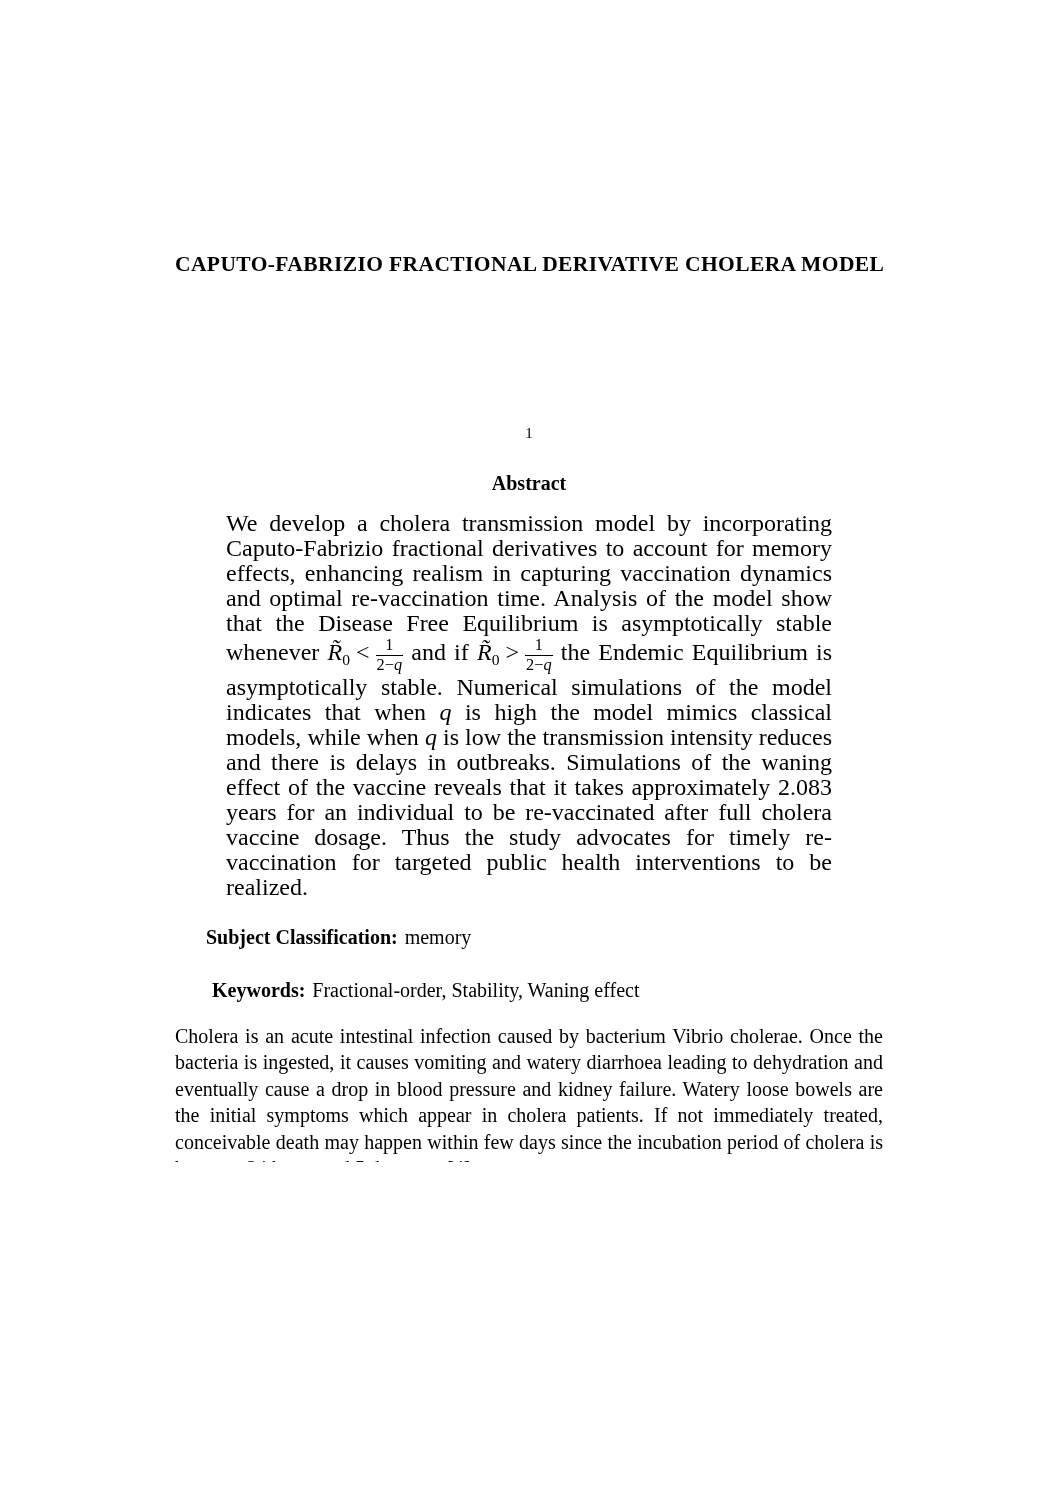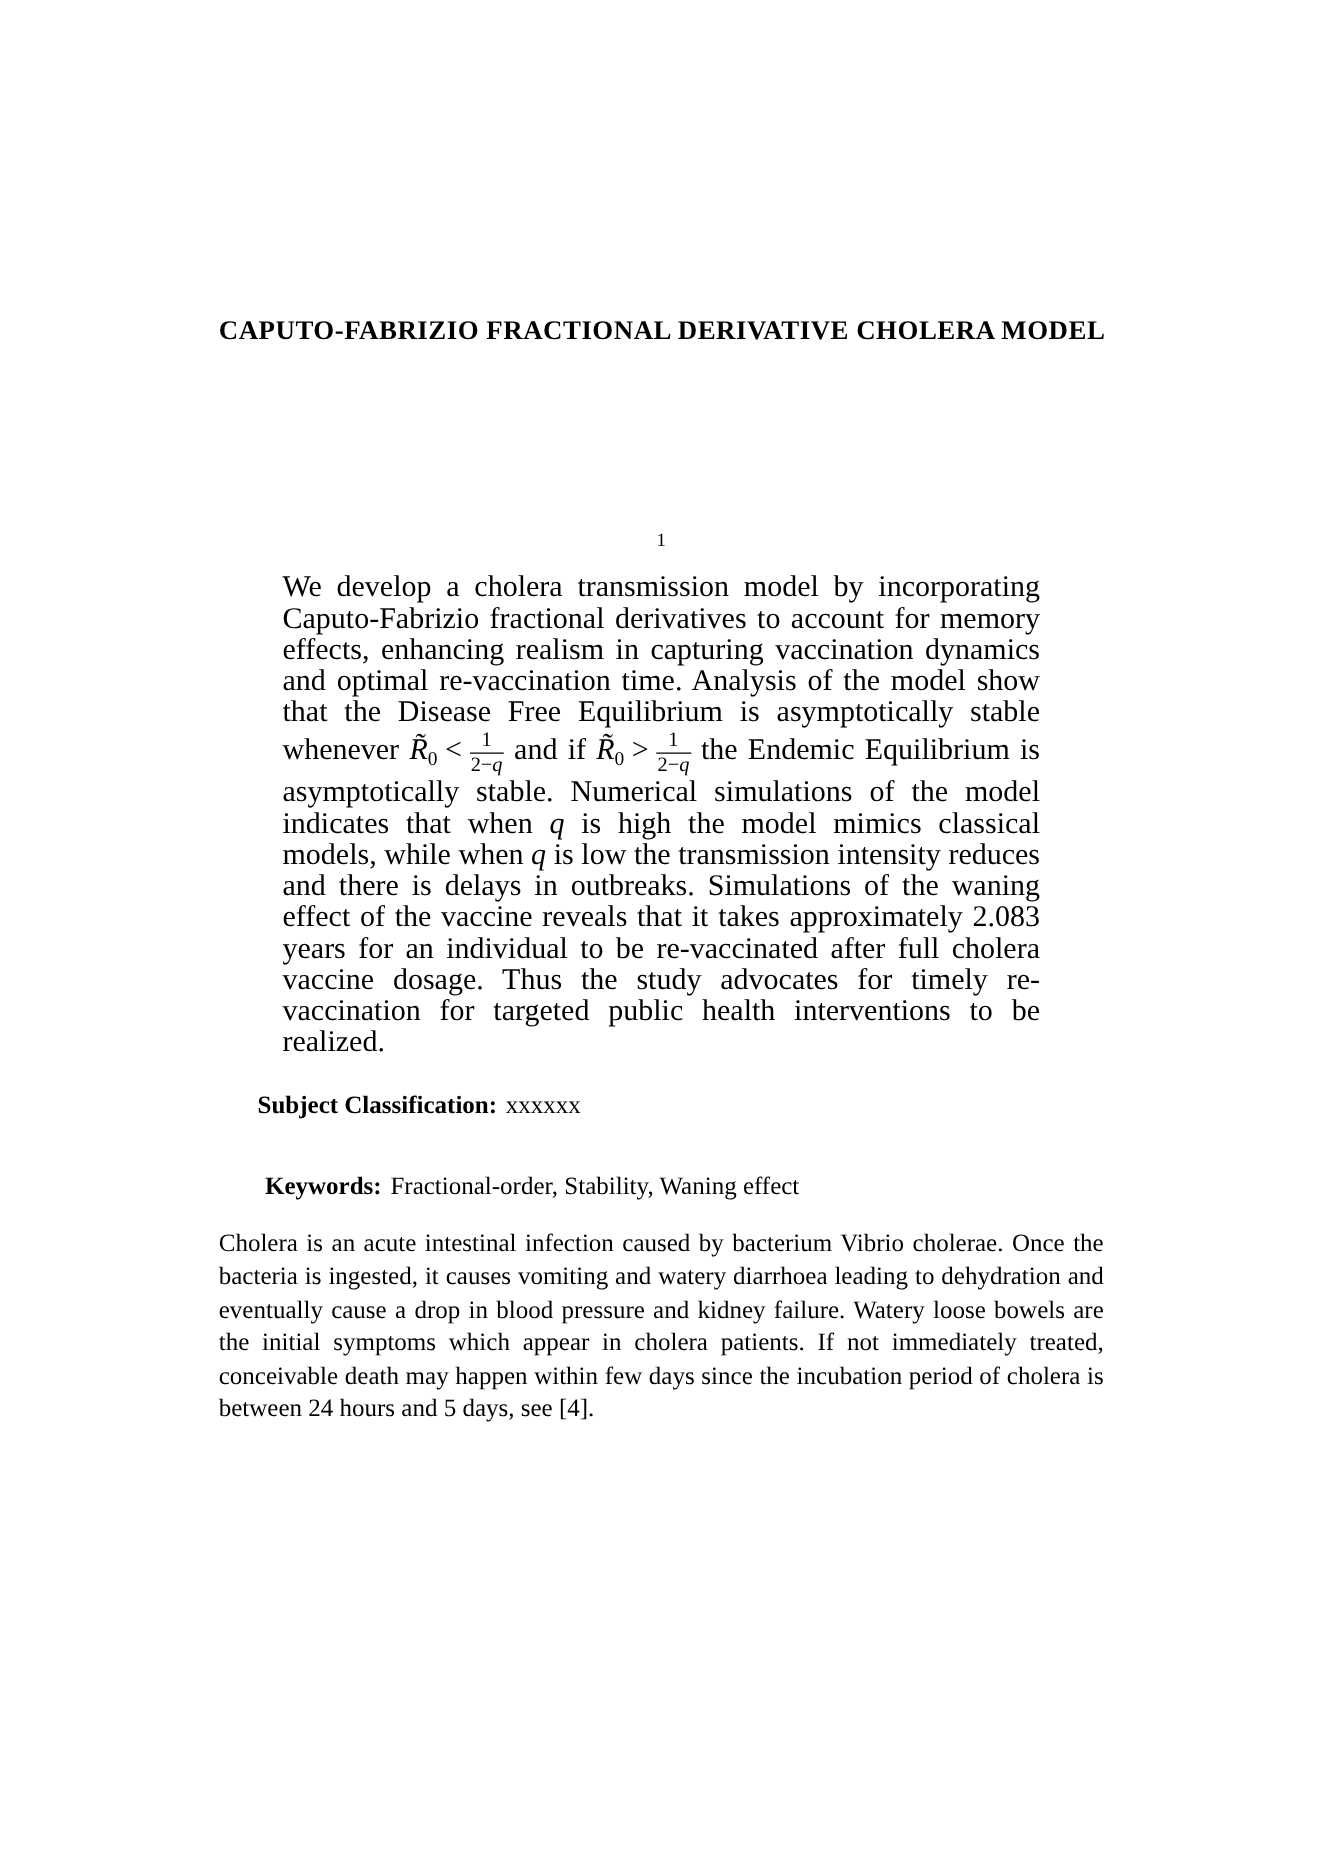--- a/index.html
+++ b/index.html
@@ -54,21 +54,21 @@
   }
   .frac .num { display: block; border-bottom: 1px solid #000; padding: 0 3px; }
   .frac .den { display: block; padding: 0 1px; }
   sub.msub { font-size: 0.65em; vertical-align: -0.3em; line-height: 0; }
   .subject-line {
     margin-top: 26px;
     padding-left: 31px;
     font-size: 20px;
   }
   .keywords-line {
-    margin-top: 42px;
+    margin-top: 30px;
     padding-left: 37px;
     font-size: 20px;
   }
   .bold-label { font-weight: bold; }
   .label-value { margin-left: 7px; }
   .section-heading {
     margin-top: 39px;
     font-weight: bold;
     font-size: 21px;
   }
@@ -101,25 +101,26 @@
 </head>
 <body>
 
 <div class="page">
   <div class="content">
 
     <div class="paper-title">CAPUTO-FABRIZIO FRACTIONAL DERIVATIVE CHOLERA MODEL</div>
 
     <div class="page-number">1</div>
 
+    <div class="abstract-heading">Abstract</div>
 
     <p class="abstract-body"><span>We develop a cholera transmission model by incorporating Caputo-Fabrizio fractional derivatives to account for memory effects, enhancing realism in capturing vaccination dynamics and optimal re-vaccination time. Analysis of the model show that the Disease Free Equilibrium is asymptotically stable whenever</span><span class="math"> <span class="math-var">R̃</span><sub class="msub">0</sub><span class="rel">&lt;</span><span class="frac"><span class="num">1</span><span class="den"><span>2−</span><span class="math-var">q</span></span></span> </span><span>and if</span><span class="math"> <span class="math-var">R̃</span><sub class="msub">0</sub><span class="rel">&gt;</span><span class="frac"><span class="num">1</span><span class="den"><span>2−</span><span class="math-var">q</span></span></span> </span><span>the Endemic Equilibrium is asymptotically stable. Numerical simulations of the model indicates that when </span><span class="math-var">q</span><span> is high the model mimics classical models, while when </span><span class="math-var">q</span><span> is low the transmission intensity reduces and there is delays in outbreaks. Simulations of the waning effect of the vaccine reveals that it takes approximately 2.083 years for an individual to be re-vaccinated after full cholera vaccine dosage. Thus the study advocates for timely re-vaccination for targeted public health interventions to be realized.</span></p>
 
     <div class="subject-line">
-      <span class="bold-label">Subject Classification:</span><span class="label-value">xxxxxx</span>
+      <span class="bold-label">Subject Classification:</span><span class="label-value">memory</span>
     </div>
 
     <div class="keywords-line">
       <span class="bold-label">Keywords:</span><span class="label-value">Fractional-order, Stability, Waning effect</span>
     </div>
 
 
     <p class="intro-paragraph"><span>Cholera is an acute intestinal infection caused by bacterium </span><span class="species">Vibrio cholerae</span><span>. Once the bacteria is ingested, it causes vomiting and watery diarrhoea leading to dehydration and eventually cause a drop in blood pressure and kidney failure. Watery loose bowels are the initial symptoms which appear in cholera patients. If not immediately treated, conceivable death may happen within few days since the incubation period of cholera is between 24 hours and 5 days, see [4].</span></p>
 
   </div>

